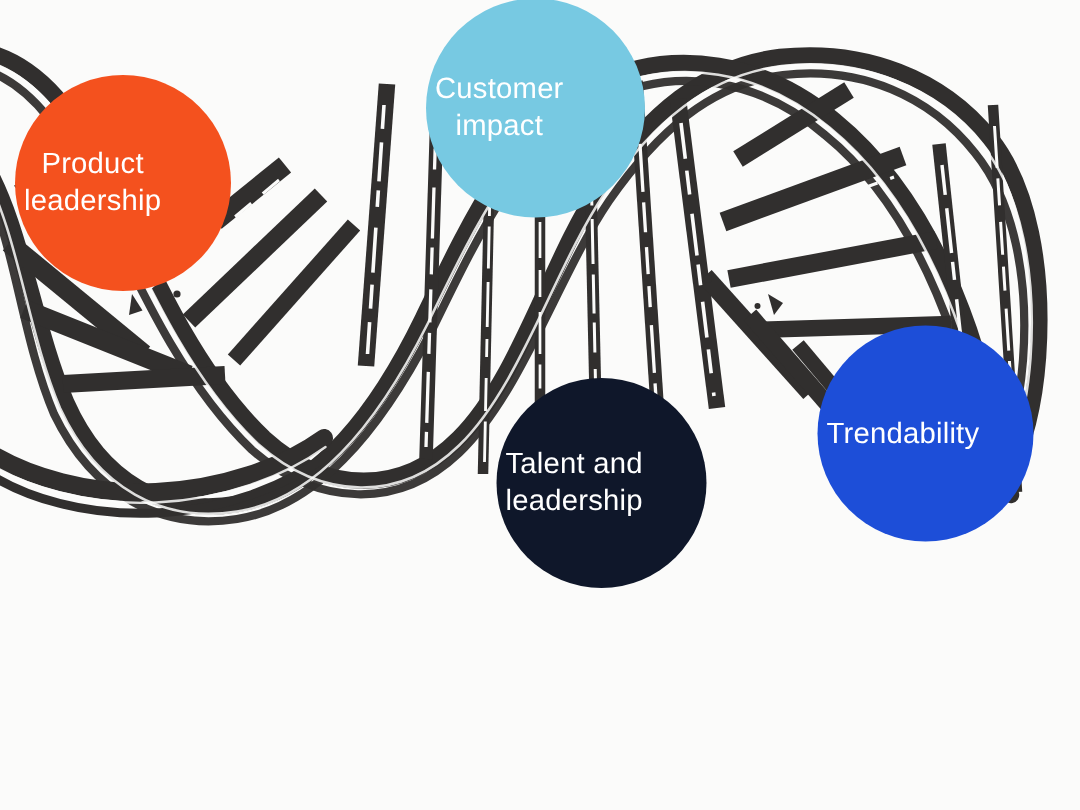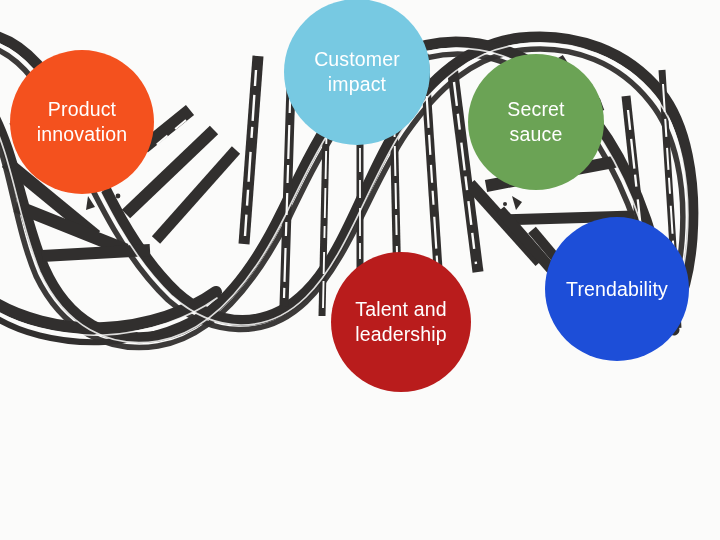--- a/index.html
+++ b/index.html
@@ -27,21 +27,21 @@
     left: 0;
     top: 0;
     width: 720px;
     height: 540px;
   }
   .bubble {
     position: absolute;
     border-radius: 50%;
     display: flex;
     align-items: center;
-    justify-content: center;
+    justify-content: flex-start;
     text-align: center;
     box-sizing: border-box;
   }
   .bubble-label {
     color: #ffffff;
     font-size: 19.5px;
     line-height: 1.28;
     letter-spacing: 0.15px;
     white-space: pre-line;
     padding: 0 6px;
@@ -139,35 +139,31 @@
         <path d="M512,196 l10,6 l-6,8 z"></path>
         <path d="M40,148 l9,12 l-11,2 z"></path>
       </g>
     </g>
   </svg>
 
   <div id="bubble-layer">
 
     <div class="bubble" style="left:10px; top:50px; width:144px; height:144px; background:#f4511e;">
       <span class="bubble-label">Product
-innovation</span>
+leadership</span>
     </div>
 
     <div class="bubble" style="left:284px; top:-1px; width:146px; height:146px; background:#77c9e2;">
       <span class="bubble-label">Customer
 impact</span>
     </div>
 
-    <div class="bubble" style="left:468px; top:54px; width:136px; height:136px; background:#6ba355;">
-      <span class="bubble-label">Secret
-sauce</span>
-    </div>
 
 
-    <div class="bubble" style="left:331px; top:252px; width:140px; height:140px; background:#b91c1c;">
+    <div class="bubble" style="left:331px; top:252px; width:140px; height:140px; background:#0f172a;">
       <span class="bubble-label">Talent and
 leadership</span>
     </div>
 
     <div class="bubble" style="left:545px; top:217px; width:144px; height:144px; background:#1d4ed8;">
       <span class="bubble-label">Trendability</span>
     </div>
 
   </div>
 </div>

